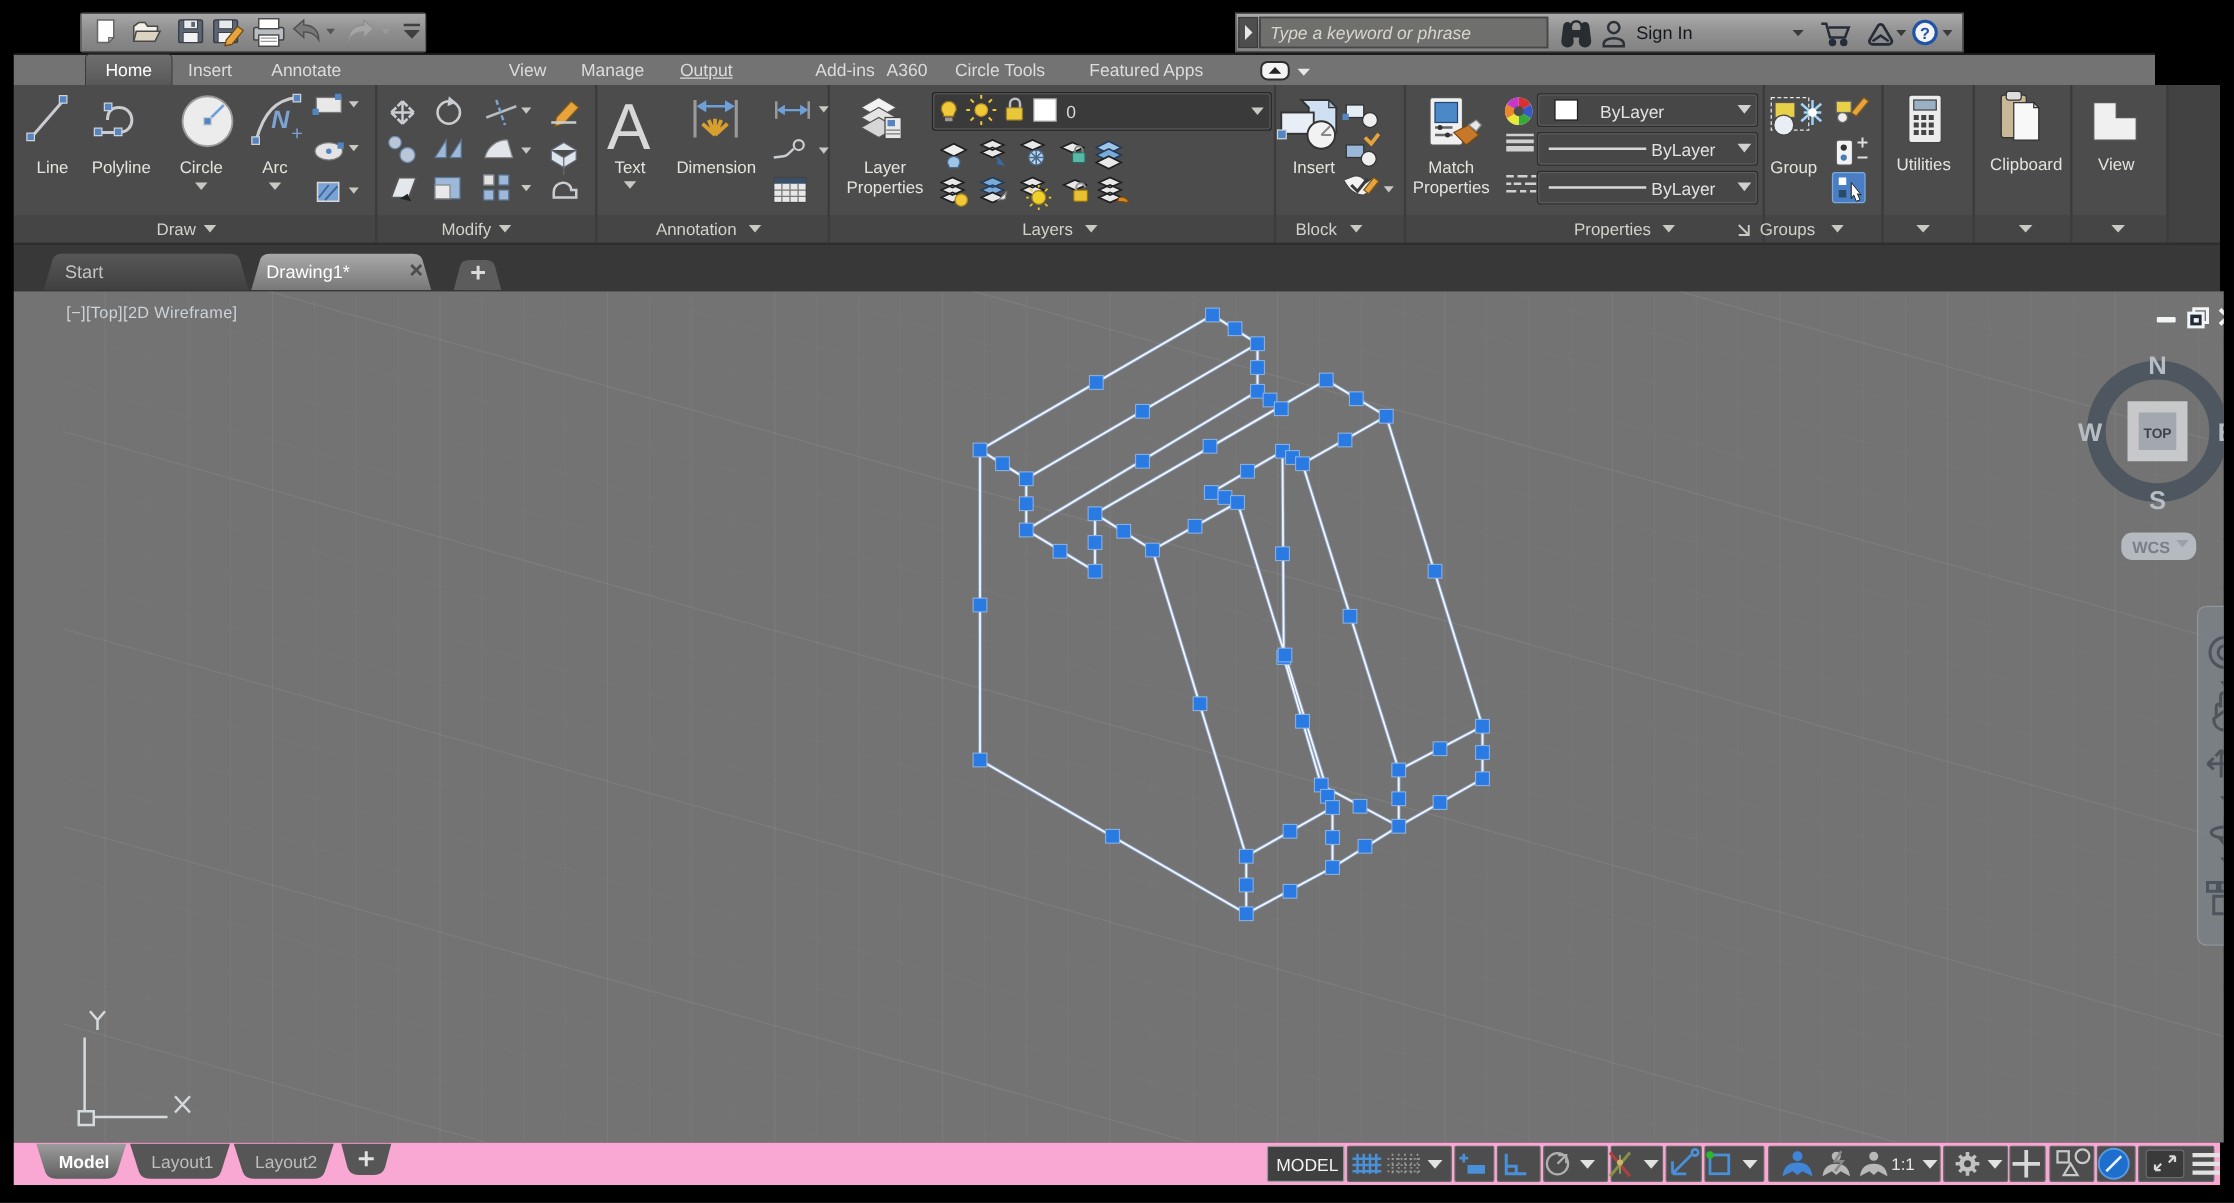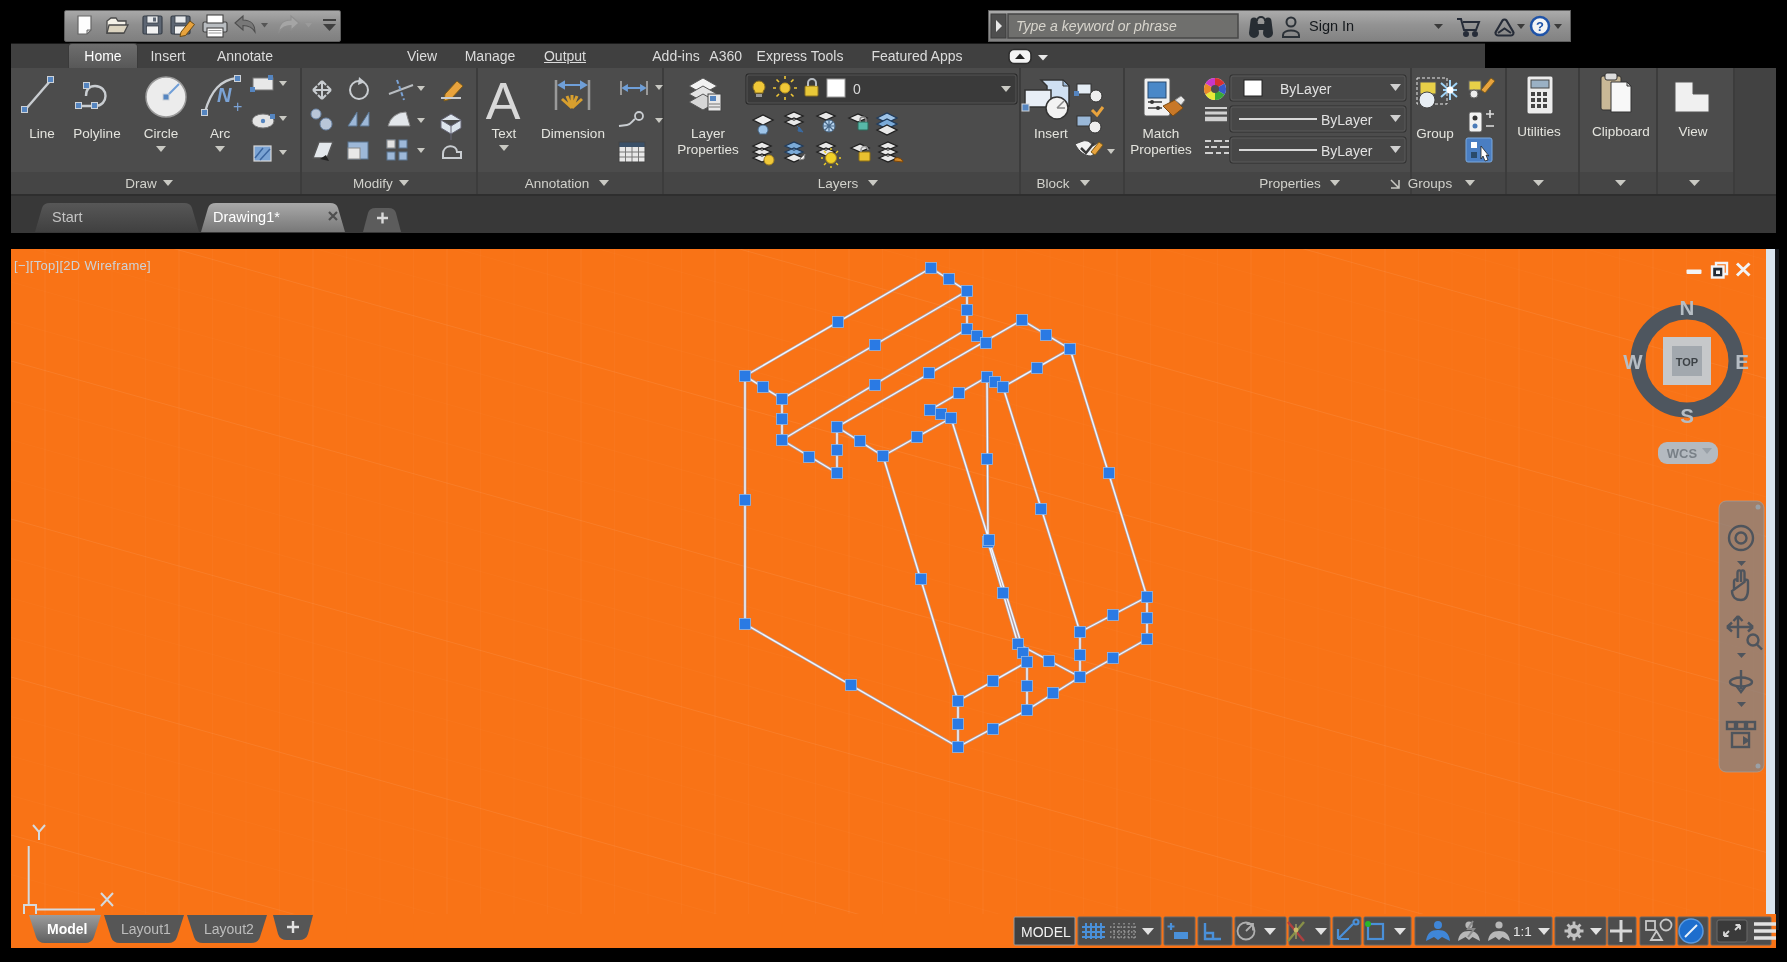--- a/index.html
+++ b/index.html
@@ -10,38 +10,38 @@
 
   
   #qat { left:64px; top:10px; width:277px; height:32px;
     background:linear-gradient(#a8a8a8,#8f8f8f 45%,#7f7f7f);
     border:1px solid #5f5f5f; border-radius:2px; }
   #searchbar { left:988px; top:10px; width:583px; height:32px;
     background:linear-gradient(#ababab,#939393 45%,#828282);
     border:1px solid #5f5f5f; }
 
   
-  #tabrow { left:11px; top:43px; width:1474px; height:25px; background:#404040;
+  #tabrow { left:11px; top:43px; width:1713px; height:25px; background:#737373;
     border-top:1px solid #1a1a1a;padding-left:22px; }
   .rtab { position:absolute; top:0; height:24px; line-height:25px; color:#dcdcdc;
     font-size:14px; text-align:center; }
   .rtab.active { background:linear-gradient(#6e6e6e,#585858); color:#ffffff;
     border-radius:3px 3px 0 0; box-shadow:0 0 0 1px #3a3a3a; }
 
   
   #ribbon { left:11px; top:68px; width:1765px; height:128px; background:#474747; }
 
   
   #filetabs { left:11px; top:196px; width:1765px; height:37px; background:#383838; }
 
   
-  #canvas { left:11px; top:249px; width:1768px; height:681px; background:#f97316; overflow:hidden; }
+  #canvas { left:11px; top:233px; width:1768px; height:681px; background:#737373; overflow:hidden;padding-left:39px; }
 
   
-  #bottombar { left:11px; top:914px; width:1765px; height:34px; background:#f97316; }
+  #bottombar { left:11px; top:914px; width:1765px; height:34px; background:#f9a8d4; }
 </style>
 </head>
 <body>
 <div id="stage">
   <div id="qat" class="abs">
     <svg width="275" height="30" viewBox="0 0 275 30">
 
       <path d="M13 5 h13 v14 l-4 4 h-9 z" fill="#fdfdfd" stroke="#666" stroke-width="1.2"></path>
       <path d="M26 19 l-4 4 v-4 z" fill="#c8c8c8" stroke="#666" stroke-width="1"></path>
 
@@ -112,21 +112,21 @@
   <div id="tabrow" class="abs">
     <div class="rtab active" style="left:58px;width:68px;">Home</div>
     <div class="rtab" style="left:127px;width:60px;">Insert</div>
     <div class="rtab" style="left:194px;width:80px;">Annotate</div>
     <div class="rtab" style="left:276px;width:100px;margin-top:24px;">Parametric</div>
     <div class="rtab" style="left:381px;width:60px;">View</div>
     <div class="rtab" style="left:444px;width:70px;">Manage</div>
     <div class="rtab" style="left:519px;width:70px;text-decoration:underline;">Output</div>
     <div class="rtab" style="left:630px;width:70px;">Add-ins</div>
     <div class="rtab" style="left:671px;width:60px;text-align:right;">A360</div>
-    <div class="rtab" style="left:734px;width:110px;">Express Tools</div>
+    <div class="rtab" style="left:734px;width:110px;">Circle Tools</div>
     <div class="rtab" style="left:846px;width:120px;">Featured Apps</div>
     <svg class="abs" style="left:996px;top:3px;" width="50" height="20" viewBox="0 0 50 20">
       <rect x="2" y="2.5" width="22" height="14" rx="5" fill="#f4f4f4" stroke="#2e2e2e" stroke-width="1.6"></rect>
       <path d="M8 12 l5 -5.5 l5 5.5 z" fill="#222"></path>
       <path d="M31 8 l5 5.5 l5 -5.5 z" fill="#e8e8e8"></path>
     </svg>
   </div>
   <div id="ribbon" class="abs">
   <svg width="1765" height="128" viewBox="0 0 1765 128" font-family="Liberation Sans, sans-serif">
     <rect x="0" y="0" width="1765" height="128" fill="#4c4c4c"></rect>

